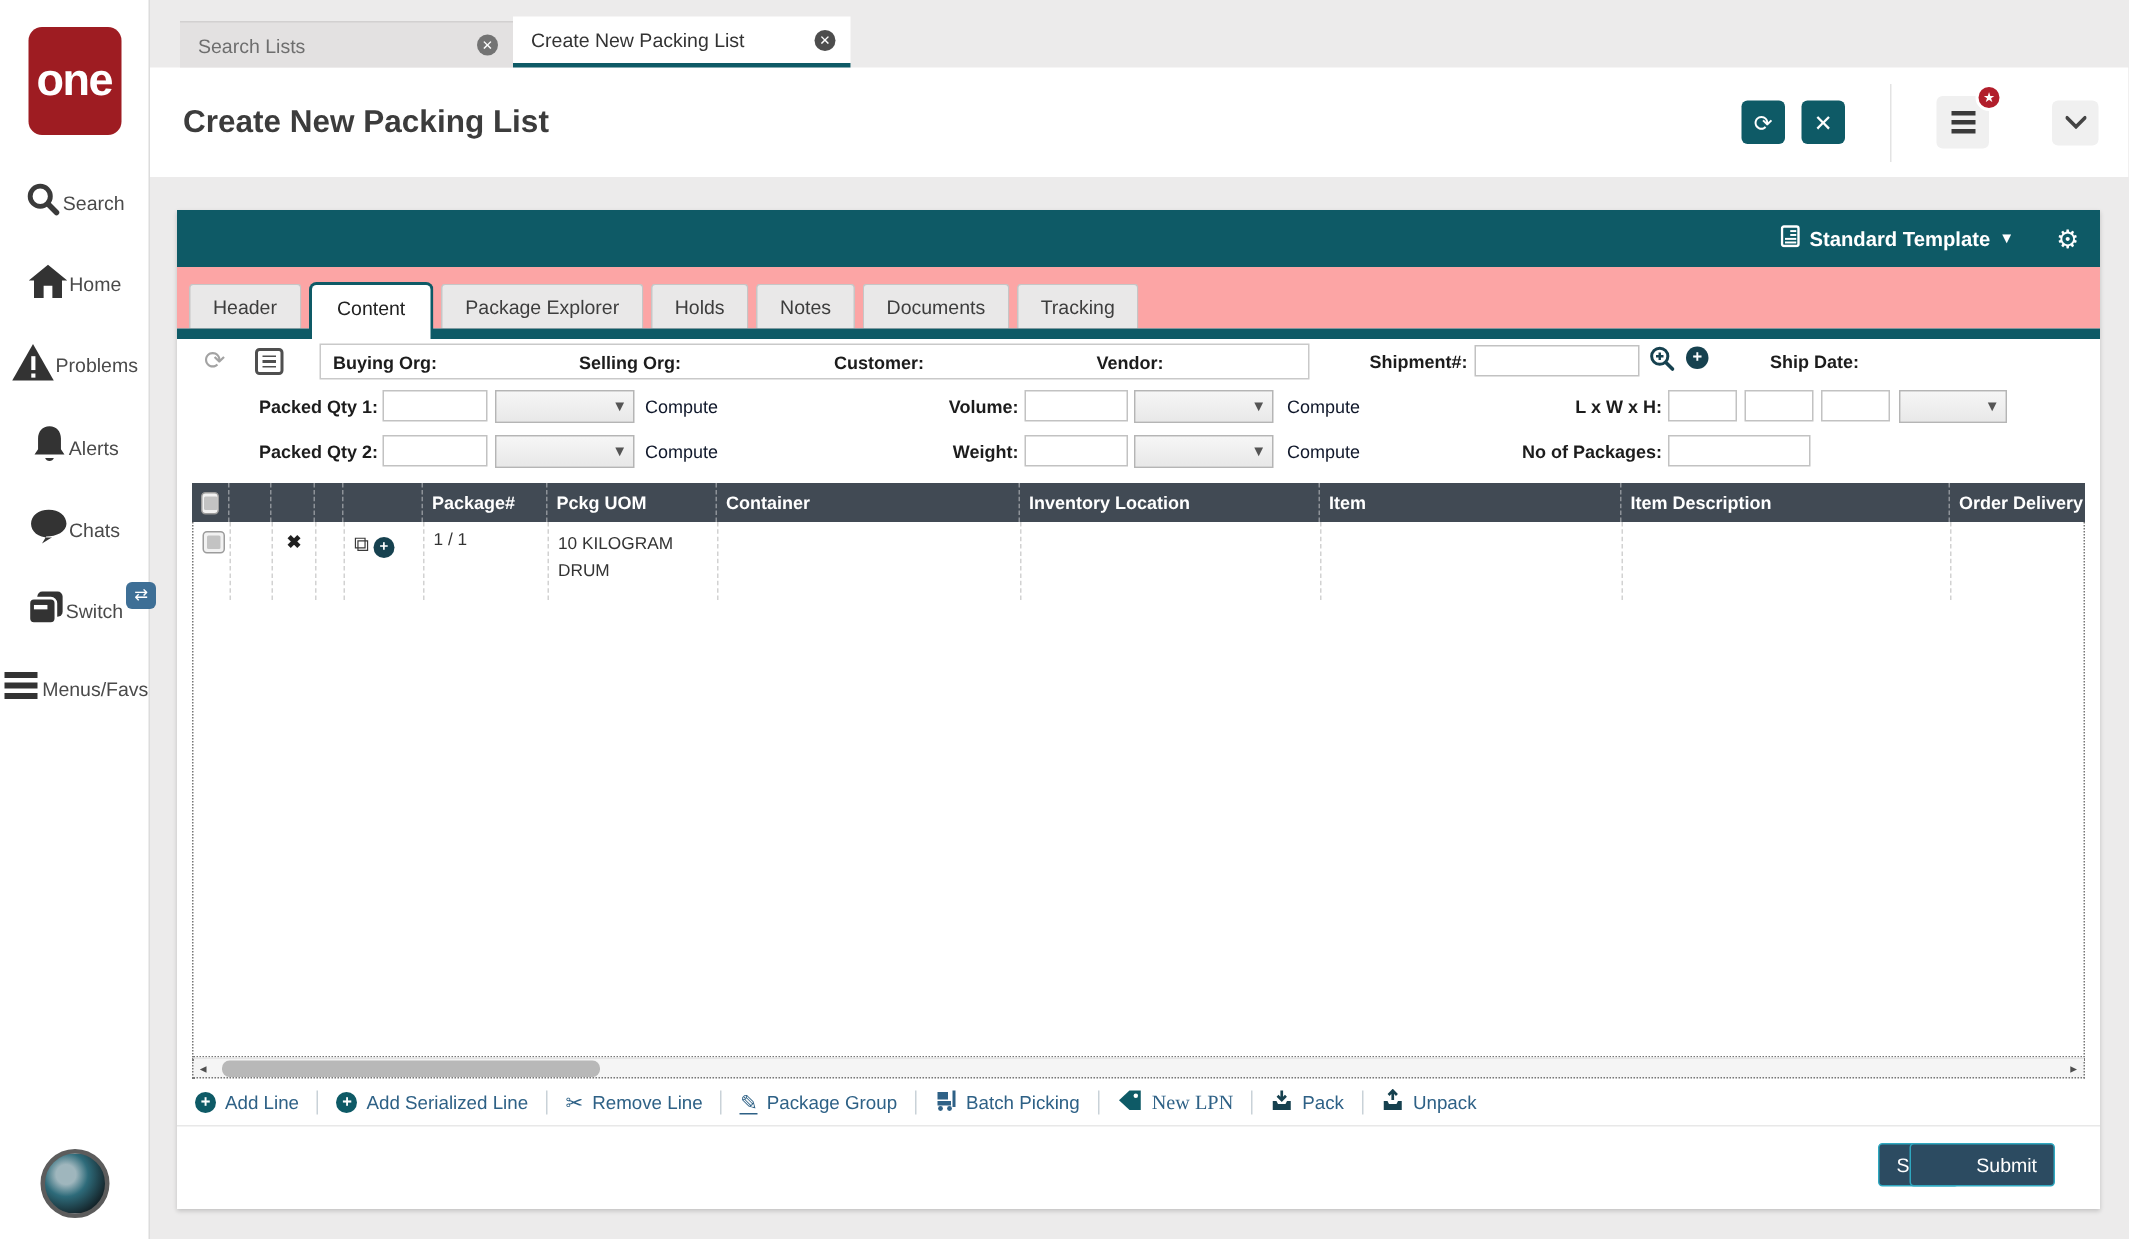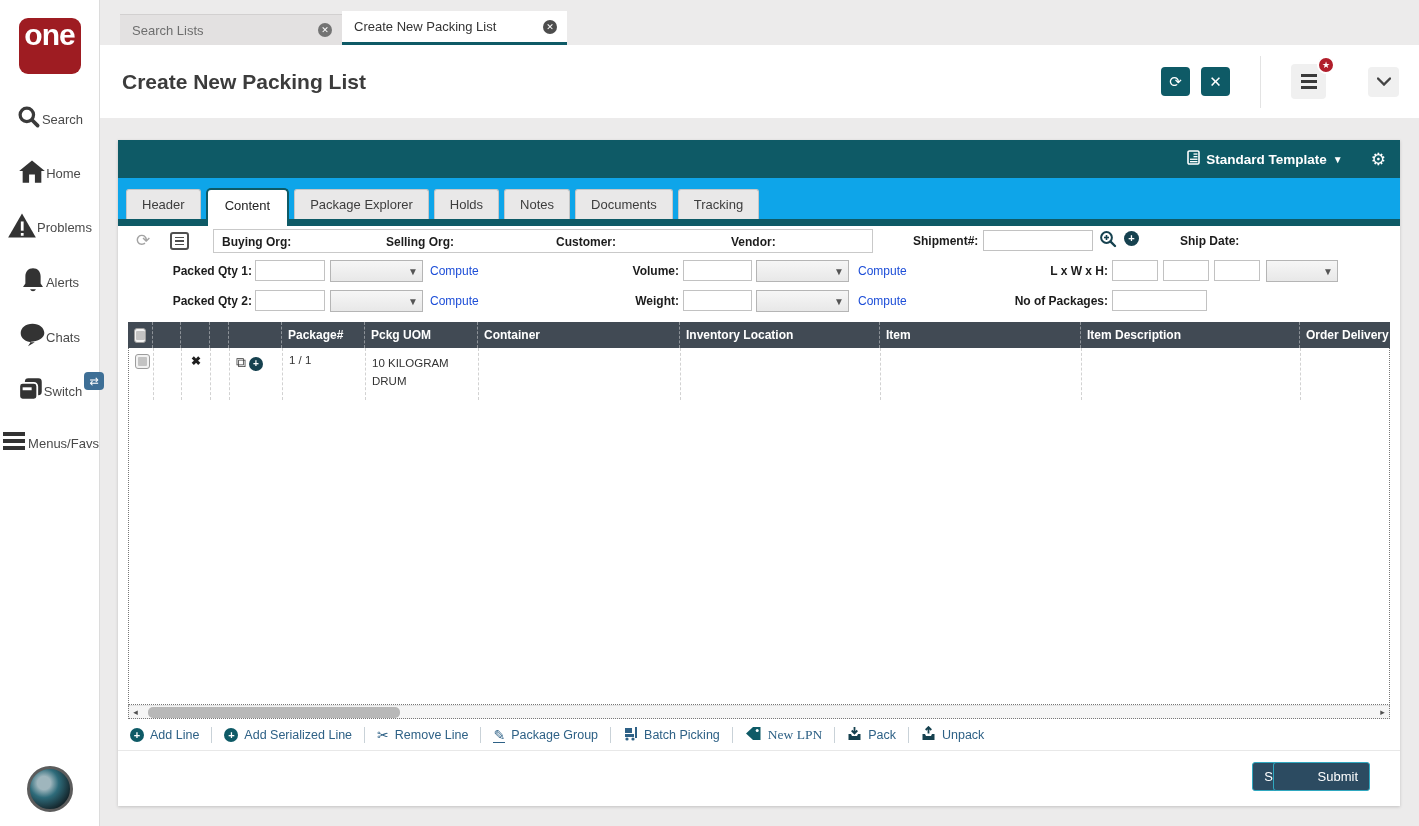--- a/index.html
+++ b/index.html
@@ -1,21 +1,21 @@
 <!DOCTYPE html>
 <html><head>
 <meta charset="utf-8">
 <style>
   * { margin:0; padding:0; box-sizing:border-box; }
   html,body { width:1419px; height:826px; font-family:"Liberation Sans", sans-serif; background:#ecebeb; overflow:hidden; }
   .app { display:flex; width:1419px; height:826px; }
 
   
   .sidebar { width:100px; background:#ffffff; border-right:1px solid #dcdcdc; display:flex; flex-direction:column; align-items:center; flex-shrink:0; }
-  .logo { width:62px; height:56px; background:#9e1c22; border-radius:9px; margin:18px 0 30px; display:flex; align-items:flex-start; justify-content:center; cursor:pointer; }
+  .logo { width:62px; height:72px; background:#9e1c22; border-radius:9px; margin:18px 0 30px; display:flex; align-items:center; justify-content:center; cursor:pointer; }
   .logo span { color:#fff; font-size:30px; font-weight:bold; letter-spacing:-1px; }
   .side-item { display:flex; align-items:center; margin-bottom:28px; cursor:pointer; color:#3b3b3b; position:relative; }
   .side-item .lbl { font-size:13px; color:#4a4a4a; margin-top:4px; white-space:nowrap; }
   .side-item svg { display:block; }
   .switch-badge { position:absolute; top:-4px; right:-22px; width:20px; height:18px; background:#3e6f96; border-radius:4px; color:#fff; font-size:11px; line-height:18px; text-align:center; }
   .avatar { margin-top:auto; margin-bottom:14px; width:46px; height:46px; border-radius:50%; background:radial-gradient(circle at 35% 35%, #9fb6bd 0 18%, #2e6b7a 40%, #15262c 75%); border:3px solid #5c5c5c; cursor:pointer; }
 
   
   .main { flex:1; position:relative; }
 
@@ -39,34 +39,34 @@
   .user-role { font-size:13px; color:#4a4a4a; margin:3px 0; }
   .chevron-btn { width:31px; height:30px; background:#f0f0f0; border:none; border-radius:4px; cursor:pointer; margin-left:42px; display:flex; align-items:center; justify-content:center; }
 
   
   .card { position:absolute; left:18px; top:140px; width:1282px; height:666px; background:#fff; box-shadow:0 1px 3px rgba(0,0,0,.18); }
   .template-bar { height:38px; background:#0e5a66; display:flex; align-items:center; padding:0 14px; }
   .template-sel { margin-left:auto; display:flex; align-items:center; gap:6px; color:#fff; font-weight:bold; font-size:13.5px; cursor:pointer; }
   .caret { font-size:10px; }
   .gear { color:#fff; font-size:17px; margin-left:28px; cursor:pointer; }
 
-  .ct-tabs { display:flex; align-items:flex-end; padding:10px 8px 0; background:#0ea5e9; position:relative; }
+  .ct-tabs { display:flex; align-items:flex-end; padding:10px 8px 0; background:#fca5a5; position:relative; }
   .ct-tab { border:1px solid #c6c6c6; border-bottom:none; background:#e9e8e8; color:#3d3d3d; font-size:13px; padding:7px 15px; margin-right:5px; border-radius:3px 3px 0 0; cursor:pointer; position:relative; z-index:0; }
   .ct-tab.active { background:#fff; border:2px solid #0e5a66; border-bottom:none; padding:8px 17px 13px; margin-bottom:-7px; z-index:3; border-radius:5px 5px 0 0; color:#222; }
   .teal-strip { height:7px; background:#0e5a66; position:relative; z-index:1; }
 
   
   .filters { position:relative; height:96px; font-size:12px; }
   .f-abs { position:absolute; }
   .f-lbl { font-weight:bold; color:#1c1c1c; white-space:nowrap; }
   .r-lbl { text-align:right; }
   .org-box { border:1px solid #c9c9c9; height:24px; }
   .f-input { border:1px solid #c2c2c2; background:#fff; height:21px; width:70px; font-size:12px; padding:0 4px; }
   .f-select { border:1px solid #b5b5b5; background:linear-gradient(#f6f6f6,#e8e8e8); height:22px; display:flex; align-items:center; justify-content:flex-end; padding-right:4px; color:#555; font-size:10px; cursor:pointer; }
-  .compute { color:#1d4ed8; cursor:pointer;text-align:center; }
+  .compute { color:#0f172a; cursor:pointer;text-align:center; }
   .ico-gray { color:#a3a3a3; font-size:17px; cursor:pointer; }
   .list-ico { width:19px; height:18px; border:2px solid #4f4f4f; border-radius:3px; display:flex; flex-direction:column; justify-content:center; gap:2px; padding:0 3px; cursor:pointer; }
   .list-ico i { display:block; height:1.5px; background:#4f4f4f; }
   .plus-circ { width:15px; height:15px; border-radius:50%; background:#16414f; color:#fff; font-size:11px; line-height:15px; text-align:center; font-weight:bold; cursor:pointer; }
 
   
   .grid-wrap { margin:0 10px; }
   .g-head { display:flex; background:#414a54; color:#fff; font-size:12px; font-weight:bold; height:26px; align-items:center; }
   .g-head .gc { border-right:1px dashed rgba(255,255,255,.4); height:100%; display:flex; align-items:center; padding:0 6px; white-space:nowrap; overflow:hidden; }
   .g-body { border:1px dotted #777; border-top:none; height:357px; background:#fff; }

